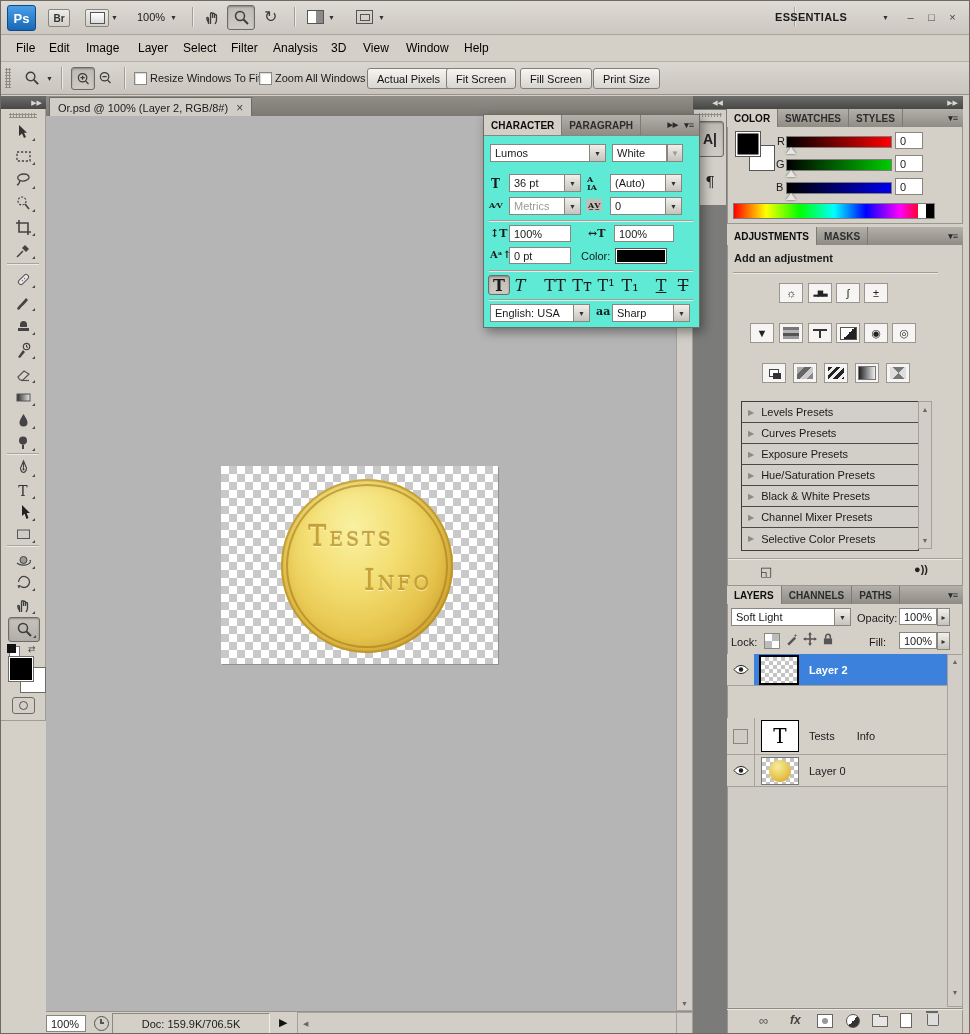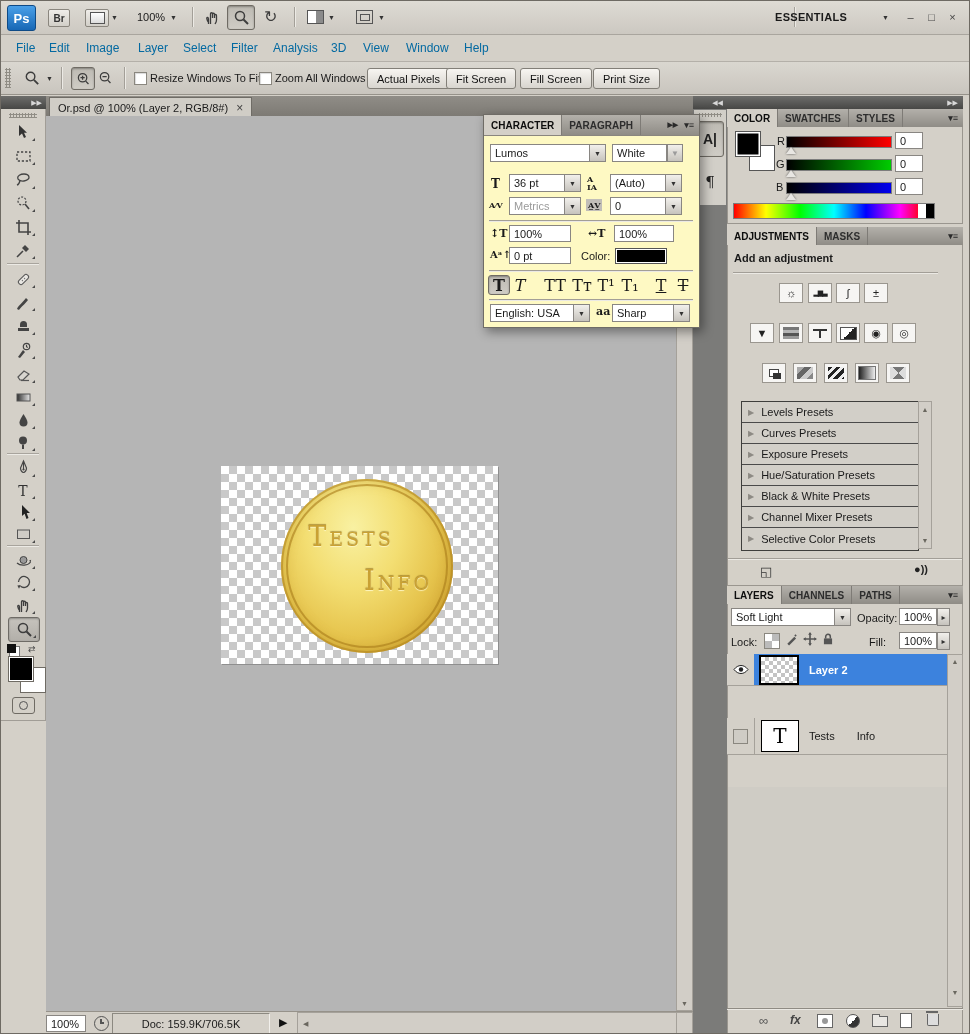--- a/index.html
+++ b/index.html
@@ -7,21 +7,21 @@
        font-family:"Liberation Sans",sans-serif;color:#1a1a1a;overflow:hidden;
        box-sizing:border-box;border:1px solid #6e6a63;}
   .a{position:absolute;}
   .hflex{display:flex;align-items:center;}
   .f10{font-size:10px}.f11{font-size:11px}
   .bold{font-weight:bold}
 
   
   .appbar{left:0;top:0;width:100%;height:33px;background:linear-gradient(#dedbd4,#ccc8c1);border-bottom:1px solid #a9a59e;text-align:right;}
   .menubar{left:0;top:34px;width:100%;height:26px;background:#d4d0c8;border-bottom:1px solid #b4b0a9;}
-  .menu-item{position:absolute;top:6px;font-size:12px;color:#0369a1;}
+  .menu-item{position:absolute;top:6px;font-size:12px;color:#000000;}
   .optionsbar{left:0;top:61px;width:100%;height:32px;background:linear-gradient(#dad7d0,#c9c5be);border-bottom:1px solid #96928a;}
 
   .pslogo{width:27px;height:24px;border-radius:3px;background:linear-gradient(#4aa0e8,#1767b5);color:#fff;font-weight:bold;font-size:13px;display:flex;align-items:center;justify-content:center;border:1px solid #0e4a86;}
   .sqbtn{border:1px solid #8a867e;border-radius:2px;background:linear-gradient(#efede9,#d2cfc8);display:flex;align-items:center;justify-content:center;color:#333;}
   .pressed{background:linear-gradient(#bdbab3,#cfccc5);box-shadow:inset 0 1px 2px rgba(0,0,0,.3);border:1px solid #6f6b64;border-radius:3px;}
   .winbtn{width:17px;height:15px;font-size:11px;color:#444;display:flex;align-items:center;justify-content:center;}
   .caret{font-size:7px;color:#333;}
   .vsep{width:1px;background:#a39f98;box-shadow:1px 0 0 #eceae5;}
 
   .btn{height:19px;border:1px solid #827f78;border-radius:3px;background:linear-gradient(#f7f5f1,#d8d5cf);font-size:11px;display:inline-flex;align-items:center;padding:0 9px;color:#111;}
@@ -534,20 +534,32 @@
     <span class="lname bold" style="position:relative;color:#fff">Layer 2</span>
   </div>
   <div class="lrow" style="top:717px;height:37px">
     <div class="eyecell">
         <span style="width:13px;height:13px;border:1px solid #8a877f;background:#cfccc5;display:block"></span>
       </div>
     <div style="width:36px;height:30px;margin-left:6px;border:1.5px solid #000;background:#fff;flex:none;display:flex;align-items:center;justify-content:center;font-family:'DejaVu Serif',serif;font-size:20px;color:#000">T</div>
     <span class="lname">Tests</span>
     <span class="lname" style="margin-left:22px">Info</span>
   </div>
+  <div class="lrow" style="top:754px;height:32px">
+    <div class="eyecell">
+        <svg width="16" height="11" viewBox="0 0 16 11">
+          <path d="M1 5.5C3 2.8 5.5 1.5 8 1.5s5 1.3 7 4c-2 2.7-4.5 4-7 4s-5-1.3-7-4z" fill="#fff" stroke="#222"></path>
+          <circle cx="8" cy="5.5" r="2.2" fill="#222"></circle>
+        </svg>
+      </div>
+    <div class="checker-sm" style="width:36px;height:26px;margin-left:6px;border:1px solid #777;flex:none;position:relative">
+        <span style="position:absolute;left:7px;top:2px;width:22px;height:22px;border-radius:50%;background:radial-gradient(circle at 40% 30%,#f7ed9d,#e5c24a 60%,#c99d2c)"></span>
+      </div>
+    <span class="lname">Layer 0</span>
+  </div>
   <div class="a" style="left:726px;top:786px;width:220px;height:220px;background:#cfccc5;border-left:1px solid #9a968f"></div>
   <div class="a scroll" style="left:946px;top:653px;width:16px;height:353px">
     <span class="ar" style="top:3px">▲</span>
     <span class="ar" style="bottom:10px">▼</span>
   </div>
 
   <div class="a" style="left:726px;top:1007px;width:236px;height:1px;background:#8f8b84;box-shadow:0 1px 0 #ebe9e4"></div>
   <div class="a" style="left:758px;top:1012px;font-size:13px;color:#555">∞</div>
   <div class="a" style="left:789px;top:1012px;font-size:12px;color:#444;font-style:italic;font-weight:bold">fx</div>
   <div class="a" style="left:816px;top:1013px;width:14px;height:12px;border:1px solid #666;background:#fff;display:flex;align-items:center;justify-content:center">
@@ -555,21 +567,21 @@
     </div>
   <div class="a" style="left:845px;top:1013px;width:12px;height:12px;border-radius:50%;border:1px solid #555;background:linear-gradient(135deg,#fff 50%,#333 50%)"></div>
   <div class="a" style="left:871px;top:1015px;width:14px;height:9px;border:1px solid #666;background:#e8e6e2">
       <span style="position:absolute;left:-1px;top:-3px;width:6px;height:2px;border:1px solid #666;border-bottom:none;background:#e8e6e2"></span>
     </div>
   <div class="a" style="left:899px;top:1012px;width:10px;height:13px;border:1px solid #666;background:#fff"></div>
   <div class="a" style="left:926px;top:1013px;width:10px;height:11px;border:1px solid #666;border-top:none;border-radius:0 0 2px 2px;background:#ddd">
       <span style="position:absolute;left:-2px;top:-3px;width:12px;height:2px;background:#666"></span>
     </div>
 
-  <div class="a" style="left:482px;top:113px;width:215px;height:212px;background:#fef9c3;border:1px solid #6f6c66;box-shadow:3px 4px 10px rgba(0,0,0,.4);z-index:50">
+  <div class="a" style="left:482px;top:113px;width:215px;height:212px;background:#5eead4;border:1px solid #6f6c66;box-shadow:3px 4px 10px rgba(0,0,0,.4);z-index:50">
     <div class="tabbar" style="height:20px">
       <div class="tab active">CHARACTER</div>
       <div class="tab">PARAGRAPH</div>
       <div class="panelmenu">
           <span style="font-size:7px">▶▶</span>
           <span style="margin-left:5px">▾≡</span>
         </div>
     </div>
 
     <div class="combo a" style="left:6px;top:29px;width:116px">

